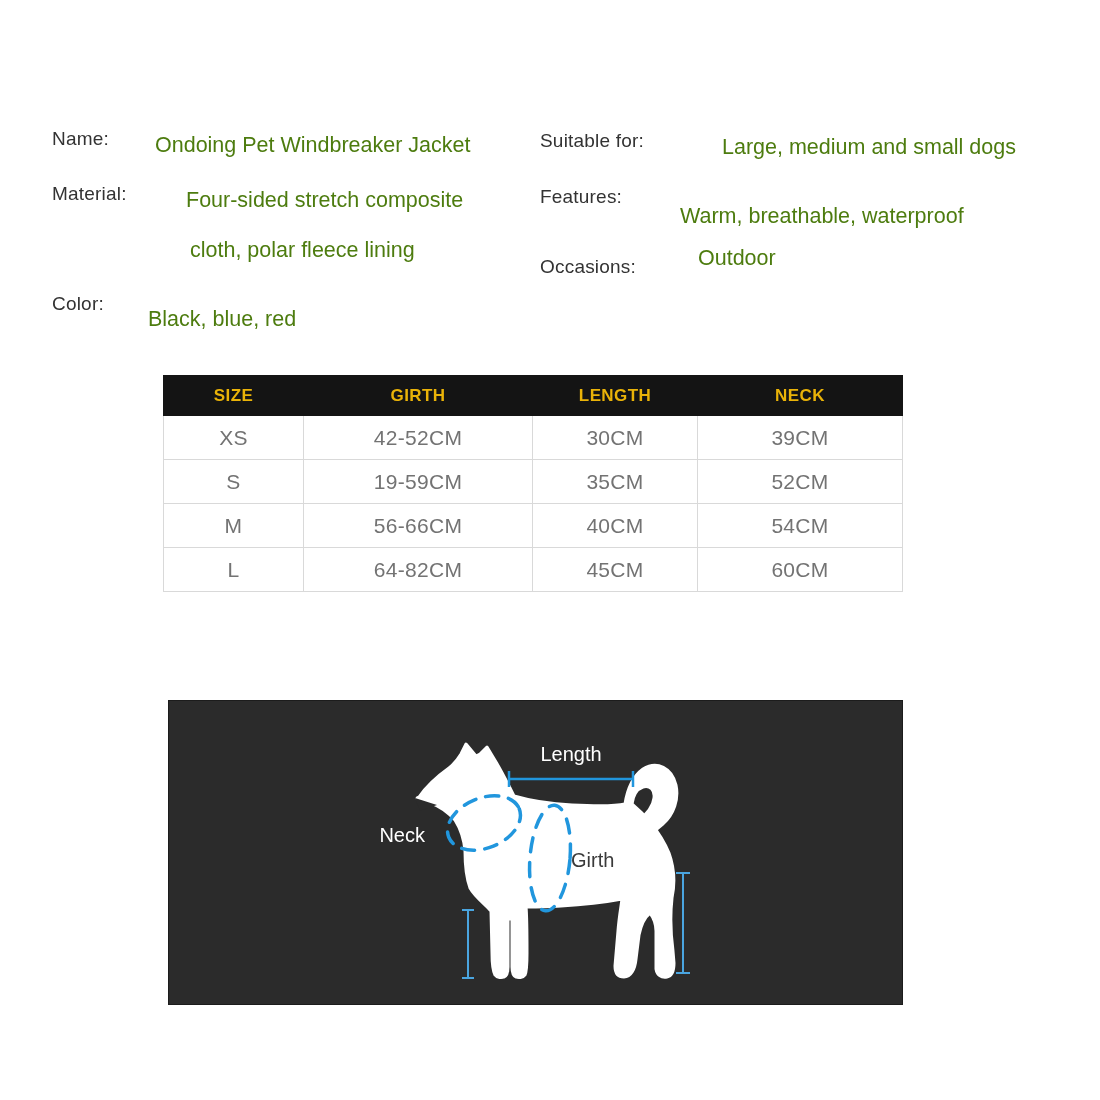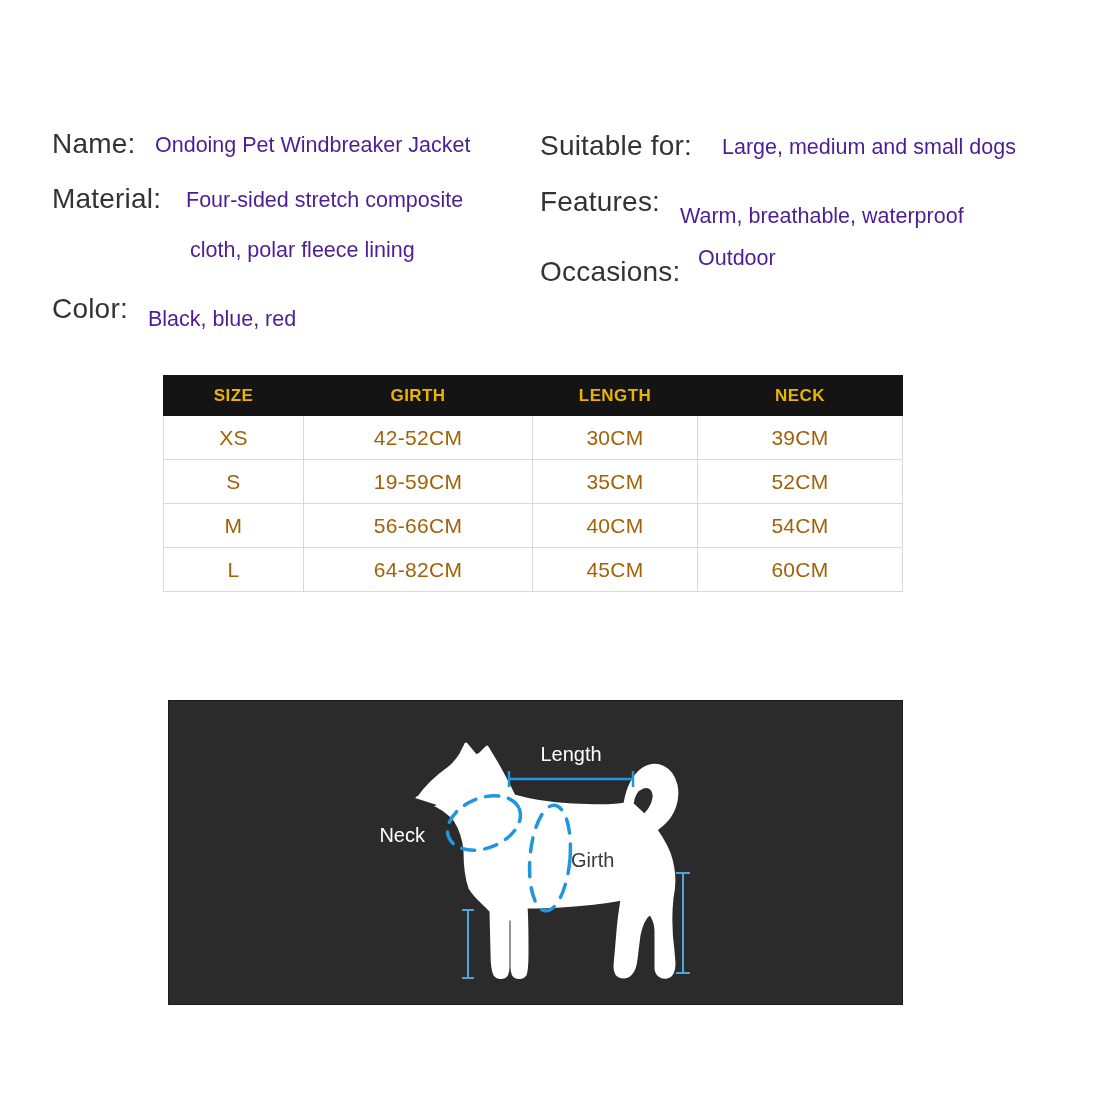--- a/index.html
+++ b/index.html
@@ -1,32 +1,32 @@
 <!DOCTYPE html>
 <html><head>
 <meta charset="utf-8">
 <style>
   html,body{margin:0;padding:0;}
   body{
     width:1100px;height:1100px;position:relative;background:#ffffff;
     font-family:"Liberation Sans","DejaVu Sans",sans-serif;overflow:hidden;
   }
   .abs{position:absolute;white-space:nowrap;}
-  .info-label{font-size:28px;color:#333333;letter-spacing:.2px;}
-  .info-value{font-size:21.5px;color:#4c1d95;}
+  .info-label{font-size:19px;color:#333333;letter-spacing:.2px;}
+  .info-value{font-size:21.5px;color:#4d7c0f;}
   
   .size-table-wrap{position:absolute;left:163px;top:375px;width:739px;}
   table.size-table{border-collapse:collapse;table-layout:fixed;width:739px;}
   table.size-table th{
     background:#141414;color:#eab308;font-size:17px;font-weight:bold;
     letter-spacing:.4px;height:37px;text-align:center;border:1px solid #141414;
   }
   table.size-table td{
     border:1px solid #d9d9d9;height:41px;text-align:center;
-    font-size:21px;color:#a16207;background:#ffffff;letter-spacing:.3px;
+    font-size:21px;color:#737373;background:#ffffff;letter-spacing:.3px;
   }
   
   .measure-panel{
     position:absolute;left:168px;top:700px;width:735px;height:305px;
     background:#2b2b2b;border:1px solid #1c1c1c;box-sizing:border-box;
   }
   .measure-panel svg{position:absolute;left:0;top:0;}
   .diag-label{position:absolute;font-size:20px;color:#ffffff;}
   .diag-label.dark{color:#3a3a3a;}
 </style>

